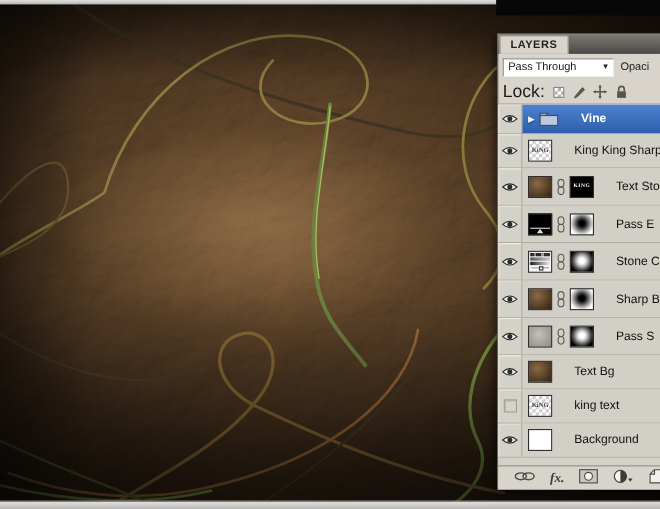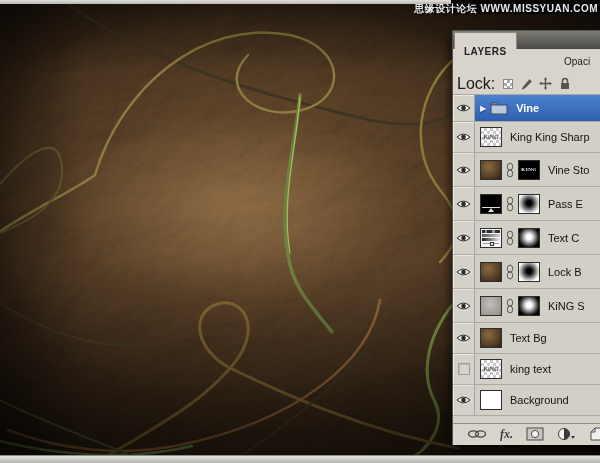--- a/index.html
+++ b/index.html
@@ -46,21 +46,21 @@
   .watermark{position:absolute;right:2px;top:2px;height:16px;color:#e9e9e9;
     font-size:10px;font-weight:bold;white-space:nowrap;letter-spacing:.5px;
     text-shadow:1px 1px 1px #000;}
 
   
   .panel{position:absolute;left:452px;top:30px;width:160px;height:415px;
     background:#d8d4cc;border-left:1px solid #55534f;border-top:1px solid #55534f;
     box-shadow:-3px 3px 8px rgba(0,0,0,.55);font-size:11px;color:#1a1a1a;}
   .tabstrip{position:absolute;left:0;top:0;right:0;height:18px;
     background:linear-gradient(#7c7a75,#4b4945);display:flex;align-items:flex-end;}
-  .tab{height:17px;margin-left:1px;padding:13px 9px 0 9px;background:#d8d4cc;
+  .tab{height:17px;margin-left:1px;padding:3px 9px 0 9px;background:#d8d4cc;
     border:1px solid #8a877f;border-bottom:none;font-size:10px;font-weight:bold;
     letter-spacing:.5px;color:#222;}
   .blend-row{position:absolute;left:0;top:18px;right:0;height:24px;}
   .combo{position:absolute;left:4px;top:4px;width:101px;height:17px;background:#fff;
     border:1px solid;border-color:#8a877f #efede8 #efede8 #8a877f;
     font-size:10px;padding:2px 14px 0 4px;white-space:nowrap;overflow:hidden;}
   .combo .arrow{position:absolute;right:3px;top:4px;font-size:7px;color:#222;}
   .opacity-label{position:absolute;left:111px;top:7px;font-size:10px;white-space:nowrap;text-align:right;}
   .lock-row{position:absolute;left:0;top:42px;right:0;height:22px;display:flex;
     align-items:center;gap:6px;padding-left:4px;border-bottom:1px solid #a9a69e;}
@@ -73,21 +73,21 @@
 
   .rows{position:absolute;left:0;top:64px;right:0;bottom:22px;overflow:hidden;background:#d4d1c9;}
   .layer-row{display:flex;align-items:stretch;height:31px;border-bottom:1px solid #aeaba3;}
   .layer-row.h-group{height:27px;}
   .layer-row.h-mask{height:34px;}
   .eye-cell{width:22px;flex:0 0 22px;display:flex;align-items:center;justify-content:center;
     background:#d4d1c9;border-right:1px solid #a6a39b;box-shadow:inset 1px 1px 0 rgba(255,255,255,.55);}
   .row-content{flex:1;display:flex;align-items:center;gap:4px;padding-left:5px;background:#d2cfc7;overflow:hidden;}
   .layer-row.selected .row-content{background:linear-gradient(#4c82cf,#2e5fae);}
   .layer-row.selected .layer-name{color:#fff;font-weight:bold;}
-  .layer-name{font-size:11px;color:#111;white-space:nowrap;margin-left:4px;}
+  .layer-name{font-size:11px;color:#111;white-space:nowrap;margin-left:16px;}
   .layer-name.italic{}
   .expand-tri{font-size:8px;color:#eef2fa;text-shadow:0 1px 1px #1d3a66;}
 
   .th{width:22px;height:20px;border:1px solid #2e2e2e;flex:0 0 auto;position:relative;
       display:flex;align-items:center;justify-content:center;overflow:hidden;background:#fff;}
   .th-stone{background:radial-gradient(circle at 38% 32%, #8a6a42, #5a422a 55%, #31200f);}
   .th-gray{background:radial-gradient(circle at 45% 40%, #c3c0bb, #8e8b85);}
   .th-white{background:#fff;}
   .th-checker{background-image:linear-gradient(45deg,#c9c9c9 25%,transparent 25%,transparent 75%,#c9c9c9 75%),
               linear-gradient(45deg,#c9c9c9 25%,#fff 25%,#fff 75%,#c9c9c9 75%);
@@ -155,28 +155,31 @@
         <span class="L2">N</span>
         <span class="L3">G</span>
       </div>
     <div class="vignette"></div>
   </div>
 
   <div class="top-strip"></div>
   <div class="bottom-strip"></div>
 
   <div class="wm-bar"></div>
-  <div class="watermark">思缘设计论坛 WWW.MISSYUAN.COM</div>
 
   <div class="panel">
     <div class="tabstrip">
       <div class="tab">LAYERS</div>
     </div>
 
     <div class="blend-row">
+      <div class="combo">
+        <span>Pass Through</span>
+        <span class="arrow">▼</span>
+      </div>
       <div class="opacity-label">Opaci</div>
     </div>
 
     <div class="lock-row">
       <span class="lock-label">Lock:</span>
       <span class="lock-ico">
           <span class="checker-sq"></span>
         </span>
       <span class="lock-ico">
         <svg width="12" height="12" viewBox="0 0 12 12">
@@ -237,21 +240,21 @@
           </div>
           <div class="row-content">
             <div class="th th-stone"></div>
             <svg width="8" height="16" viewBox="0 0 8 16">
               <ellipse cx="4" cy="4.6" rx="2.7" ry="3.5" fill="none" stroke="#5a5854"></ellipse>
               <ellipse cx="4" cy="11.4" rx="2.7" ry="3.5" fill="none" stroke="#5a5854"></ellipse>
             </svg>
             <div class="th th-maskblack">
               <span class="th-king-white">KING</span>
             </div>
-            <span class="layer-name">Vine Sto</span>
+            <span class="layer-name">Text Sto</span>
           </div>
         </div>
         <div class="layer-row h-mask">
           <div class="eye-cell">
             <svg width="15" height="10" viewBox="0 0 15 10">
               <path d="M1 5 Q7.5 -0.8 14 5 Q7.5 10.8 1 5 Z" fill="#f5f3ee" stroke="#2b2b2b"></path>
               <circle cx="7.5" cy="5" r="2.3" fill="#2b2b2b"></circle>
             </svg>
           </div>
           <div class="row-content">
@@ -282,55 +285,55 @@
               <div class="sl">
                 <i></i>
                 <b></b>
               </div>
             </div>
             <svg width="8" height="16" viewBox="0 0 8 16">
               <ellipse cx="4" cy="4.6" rx="2.7" ry="3.5" fill="none" stroke="#5a5854"></ellipse>
               <ellipse cx="4" cy="11.4" rx="2.7" ry="3.5" fill="none" stroke="#5a5854"></ellipse>
             </svg>
             <div class="th th-bblob"></div>
-            <span class="layer-name">Text C</span>
+            <span class="layer-name">Stone C</span>
           </div>
         </div>
         <div class="layer-row h-mask">
           <div class="eye-cell">
             <svg width="15" height="10" viewBox="0 0 15 10">
               <path d="M1 5 Q7.5 -0.8 14 5 Q7.5 10.8 1 5 Z" fill="#f5f3ee" stroke="#2b2b2b"></path>
               <circle cx="7.5" cy="5" r="2.3" fill="#2b2b2b"></circle>
             </svg>
           </div>
           <div class="row-content">
             <div class="th th-stone"></div>
             <svg width="8" height="16" viewBox="0 0 8 16">
               <ellipse cx="4" cy="4.6" rx="2.7" ry="3.5" fill="none" stroke="#5a5854"></ellipse>
               <ellipse cx="4" cy="11.4" rx="2.7" ry="3.5" fill="none" stroke="#5a5854"></ellipse>
             </svg>
             <div class="th th-wblob"></div>
-            <span class="layer-name">Lock B</span>
+            <span class="layer-name">Sharp B</span>
           </div>
         </div>
         <div class="layer-row h-mask">
           <div class="eye-cell">
             <svg width="15" height="10" viewBox="0 0 15 10">
               <path d="M1 5 Q7.5 -0.8 14 5 Q7.5 10.8 1 5 Z" fill="#f5f3ee" stroke="#2b2b2b"></path>
               <circle cx="7.5" cy="5" r="2.3" fill="#2b2b2b"></circle>
             </svg>
           </div>
           <div class="row-content">
             <div class="th th-gray"></div>
             <svg width="8" height="16" viewBox="0 0 8 16">
               <ellipse cx="4" cy="4.6" rx="2.7" ry="3.5" fill="none" stroke="#5a5854"></ellipse>
               <ellipse cx="4" cy="11.4" rx="2.7" ry="3.5" fill="none" stroke="#5a5854"></ellipse>
             </svg>
             <div class="th th-bblob"></div>
-            <span class="layer-name">KiNG S</span>
+            <span class="layer-name">Pass S</span>
           </div>
         </div>
         <div class="layer-row">
           <div class="eye-cell">
             <svg width="15" height="10" viewBox="0 0 15 10">
               <path d="M1 5 Q7.5 -0.8 14 5 Q7.5 10.8 1 5 Z" fill="#f5f3ee" stroke="#2b2b2b"></path>
               <circle cx="7.5" cy="5" r="2.3" fill="#2b2b2b"></circle>
             </svg>
           </div>
           <div class="row-content">

